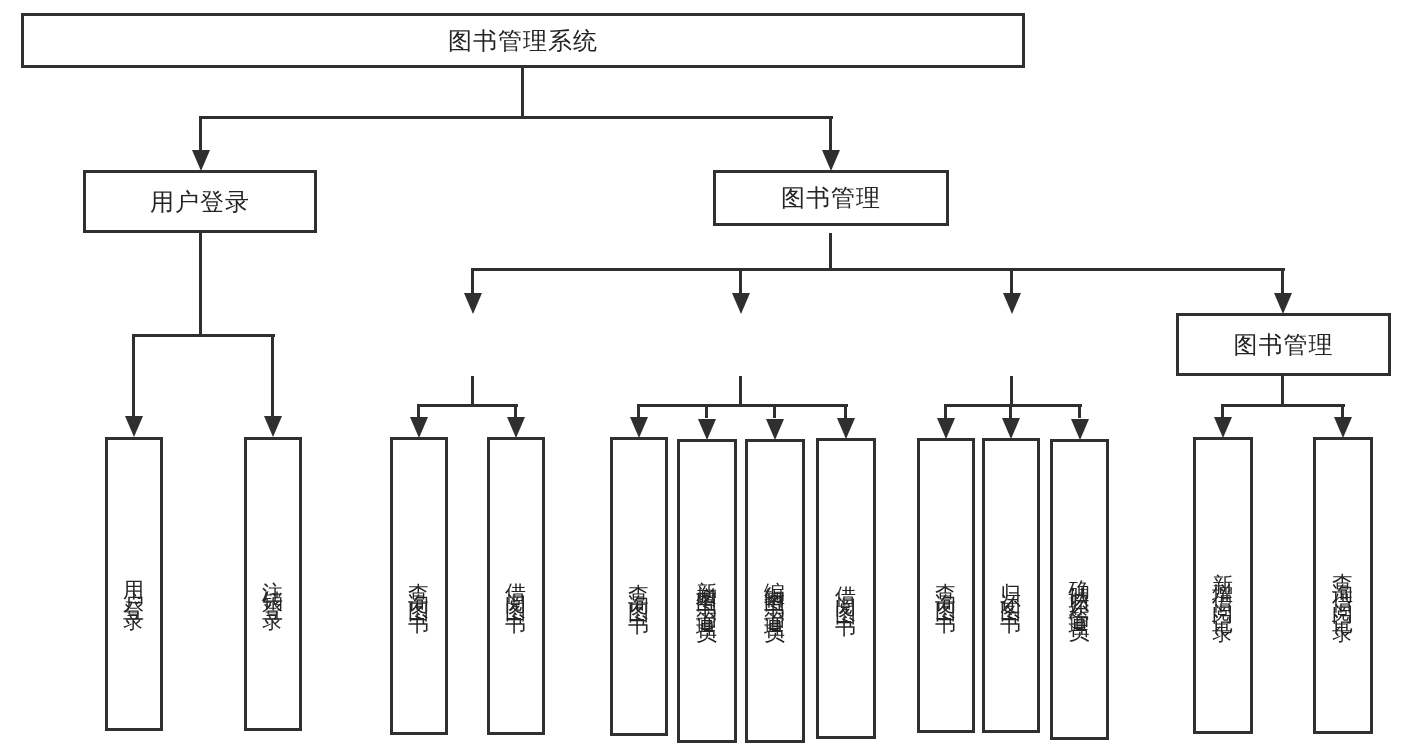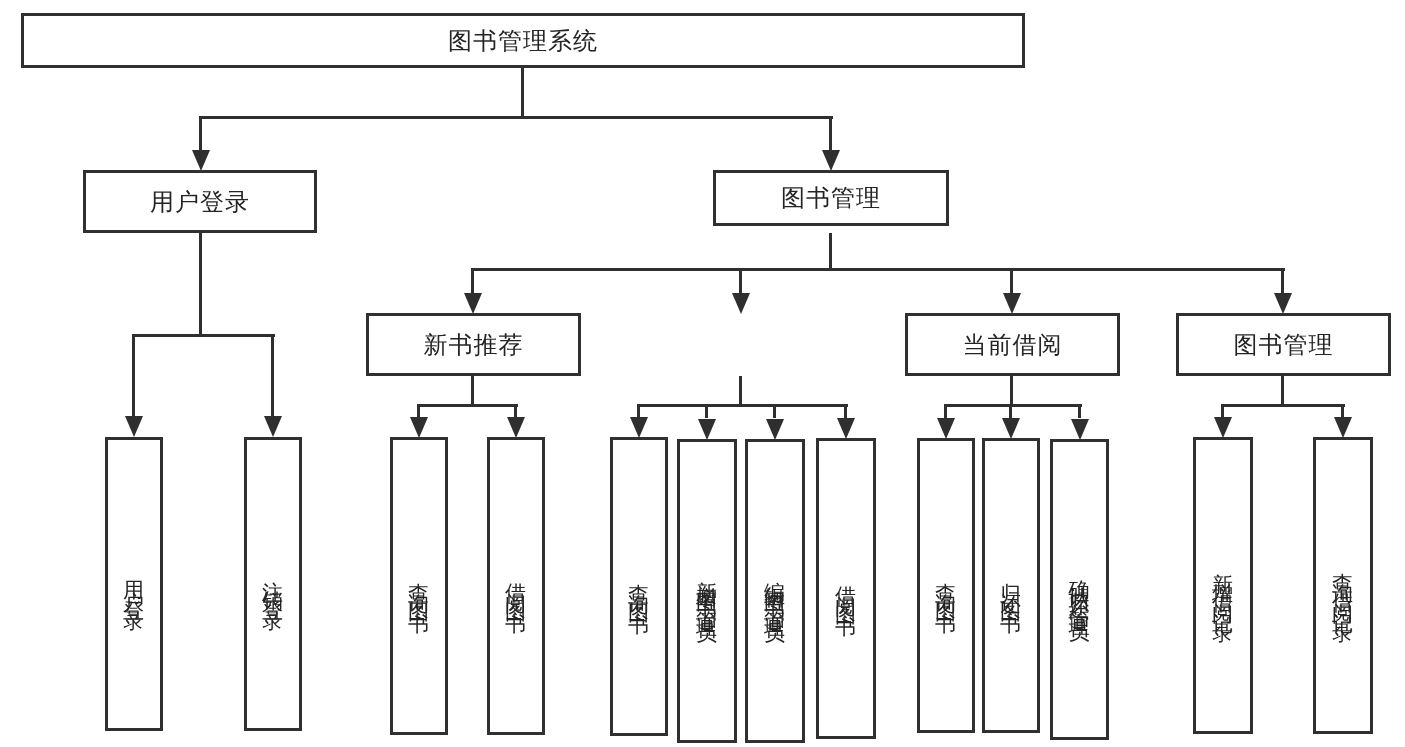--- a/index.html
+++ b/index.html
@@ -41,26 +41,20 @@
     <span>图书管理系统</span>
   </div>
 
   <div class="box" style="left:83px;top:170px;width:234px;height:63px">
     <span>用户登录</span>
   </div>
   <div class="box" style="left:713px;top:170px;width:236px;height:56px">
     <span>图书管理</span>
   </div>
 
-  <div class="box" style="left:366px;top:313px;width:215px;height:63px">
-    <span>新书推荐</span>
-  </div>
-  <div class="box" style="left:905px;top:313px;width:215px;height:63px">
-    <span>当前借阅</span>
-  </div>
   <div class="box" style="left:1176px;top:313px;width:215px;height:63px">
     <span>图书管理</span>
   </div>
 
   <div class="vbox" style="left:105px;top:437px;width:58px;height:294px">
     <span class="vtext">用户登录</span>
   </div>
   <div class="vbox" style="left:244px;top:437px;width:58px;height:294px">
     <span class="vtext">注销登录</span>
   </div>

